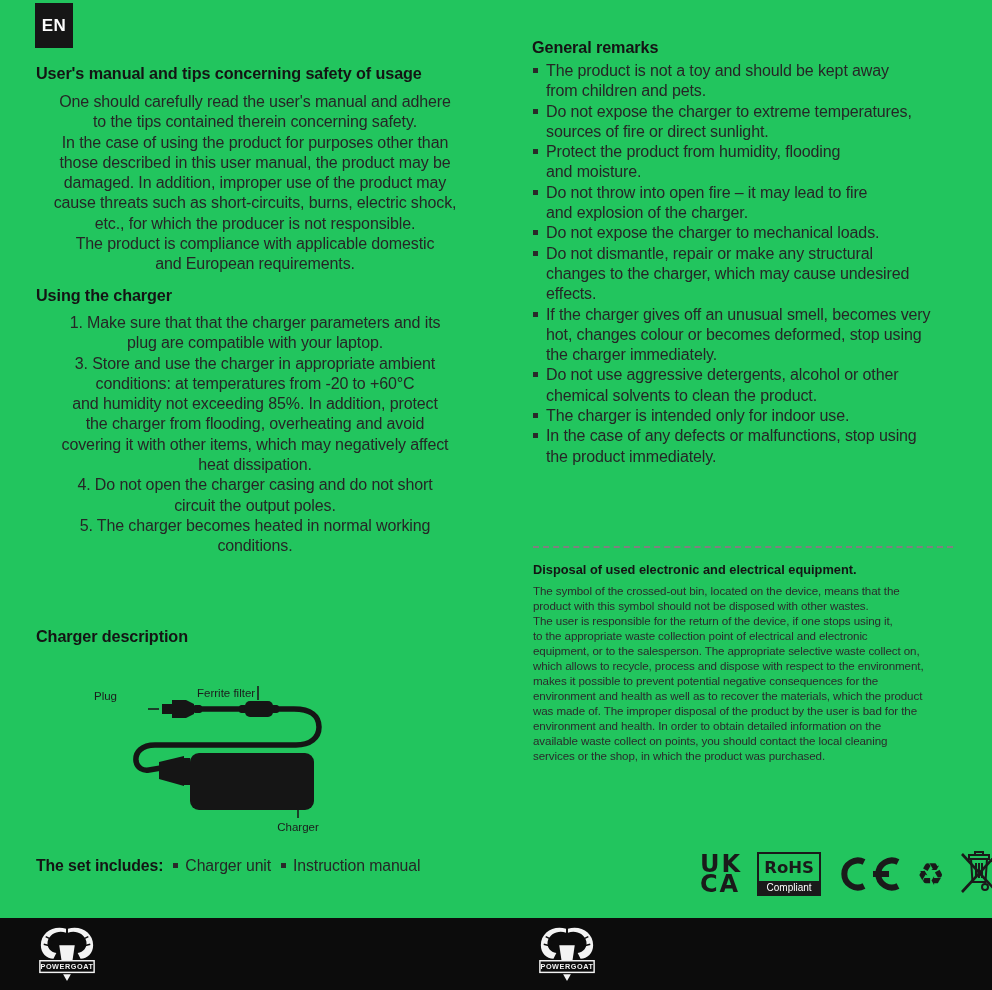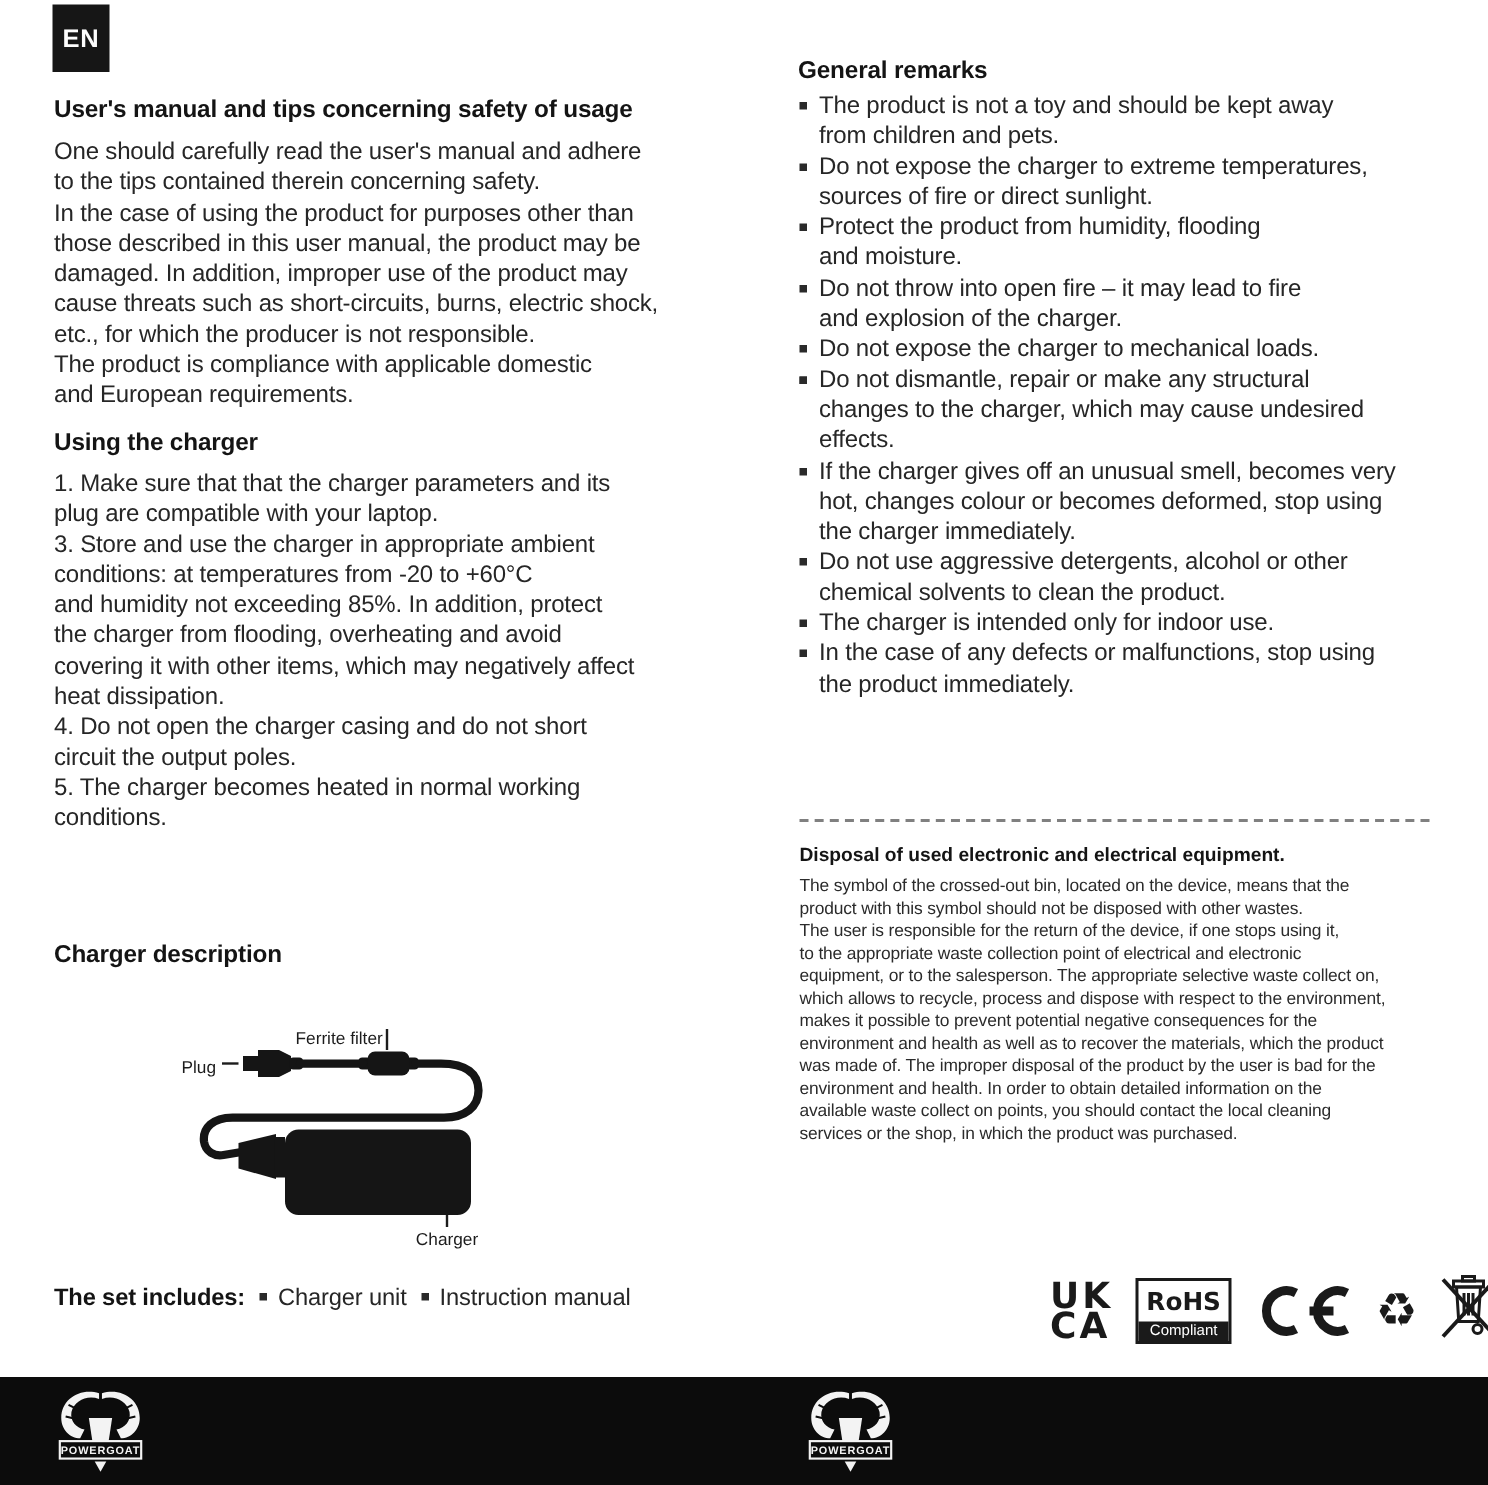--- a/index.html
+++ b/index.html
@@ -1,43 +1,43 @@
 <!DOCTYPE html>
 <html><head>
 <meta charset="utf-8">
 <style>
   * { margin:0; padding:0; box-sizing:border-box; }
   html,body { width:992px; }
   body { font-family:"Liberation Sans", sans-serif; background:#e9e9e9; }
   #page {
     position:relative; width:992px; height:990px; overflow:hidden;
-    background:#ffffff; color:#262626;
+    background:#22c55e; color:#262626;
   }
   
   .en-badge {
     position:absolute; left:35px; top:3px; width:38px; height:45px;
     background:#161616; color:#fdfdfd; font-weight:bold; font-size:17px;
     display:flex; align-items:center; justify-content:center; letter-spacing:0.5px;
   }
   
   .h { font-weight:bold; font-size:16.2px; color:#141414; letter-spacing:-0.1px; }
   .body-text { font-size:16px; line-height:20.3px; letter-spacing:-0.12px; white-space:pre-line; }
-  .col { position:absolute; width:438px; }
+  .col { position:absolute; width:438px;text-align:center; }
   
   #h-left      { left:36px; top:64px;  position:absolute; }
   #para1       { left:36px; top:92px;  }
   #h-using     { left:36px; top:286px; position:absolute; }
   #steps       { left:36px; top:313px; }
   #h-desc      { left:36px; top:627px; position:absolute; }
   .step { white-space:pre-line; }
   
   #diagram { position:absolute; left:36px; top:658px; width:400px; height:186px; }
   .diag-label { position:absolute; font-size:11.5px; color:#1c1c1c; letter-spacing:0; }
   #lbl-ferrite { left:161px; top:8px;  width:120px; text-align:left;margin-top:21px; }
-  #lbl-plug    { left:58px;  top:48px; width:50px;  text-align:right; }
+  #lbl-plug    { left:58px;  top:32px; width:50px;  }
   #lbl-charger { left:222px; top:163px; width:80px; text-align:center; }
   
   #set-includes { position:absolute; left:36px; top:857px; font-size:15.8px; letter-spacing:-0.1px; }
   #set-includes .lbl { font-weight:bold; color:#141414;margin-top:16px; }
   .sq-dot { display:inline-block; width:5px; height:5px; background:#2a2a2a; vertical-align:middle; margin:0 7px 2px 10px; }
   
   #h-general  { left:532px; top:38px; position:absolute; }
   #bullets    { left:532px; top:61px; position:absolute; width:442px; list-style:none; }
   #bullets li { position:relative; padding-left:14px; font-size:16px; line-height:20.3px; letter-spacing:-0.12px; }
   #bullets .bullet-sq { position:absolute; left:1px; top:7px; width:5px; height:5px; background:#2a2a2a; }

